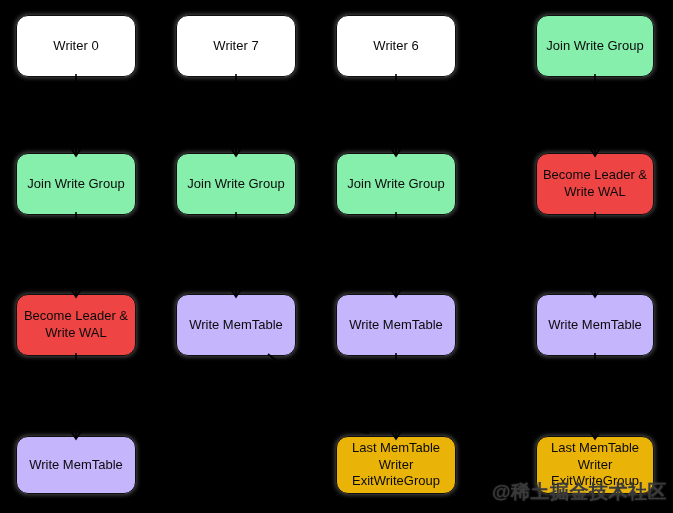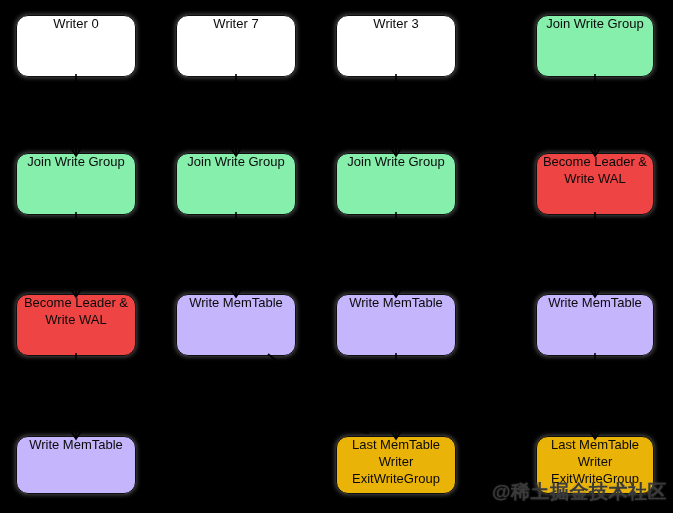--- a/index.html
+++ b/index.html
@@ -8,21 +8,21 @@
     background:#000000;
     position:relative;
     overflow:hidden;
     font-family:"Liberation Sans", sans-serif;
   }
   .canvas{position:absolute;inset:0;}
   .node{
     position:absolute;
     border:1.3px solid #101010;
     border-radius:12px;
-    display:flex;align-items:flex-start;justify-content:center;
+    display:flex;align-items:center;justify-content:center;
     text-align:center;
     color:#0a0a0a;
     font-size:13px;
     line-height:1.3;
     box-shadow:0 0 4px 1px rgba(160,160,160,0.45);
     z-index:2;
     box-sizing:border-box;
     padding:0 2px;
   }
   .lbl{white-space:pre-line;}
@@ -84,21 +84,21 @@
     <span class="lbl">Writer 7</span>
   </div>
   <div class="node fill-pink c2 r2">
     <span class="lbl">Join Write Group</span>
   </div>
   <div class="node fill-yellow c2 r3">
     <span class="lbl">Write MemTable</span>
   </div>
 
   <div class="node fill-white c3 r1">
-    <span class="lbl">Writer 3</span>
+    <span class="lbl">Writer 6</span>
   </div>
   <div class="node fill-pink c3 r2">
     <span class="lbl">Join Write Group</span>
   </div>
   <div class="node fill-yellow c3 r3">
     <span class="lbl">Write MemTable</span>
   </div>
   <div class="node fill-mint c3 r4">
     <span class="lbl">Last MemTable Writer
 ExitWriteGroup</span>

